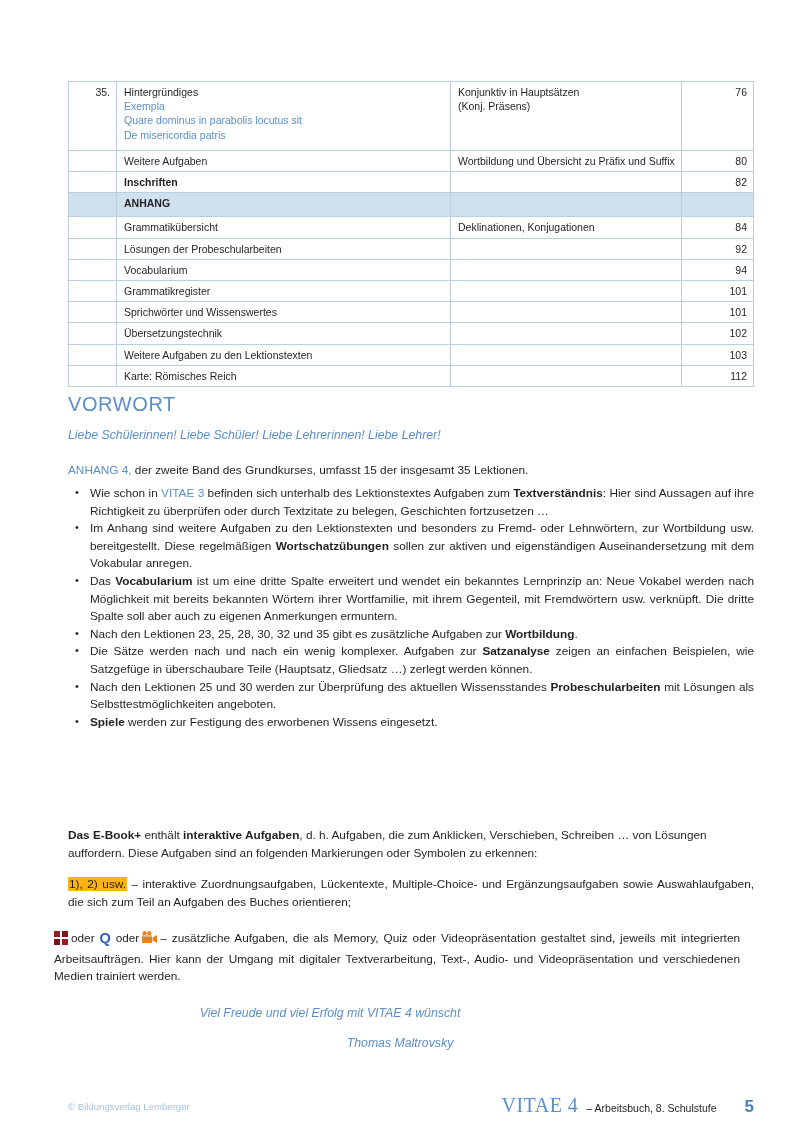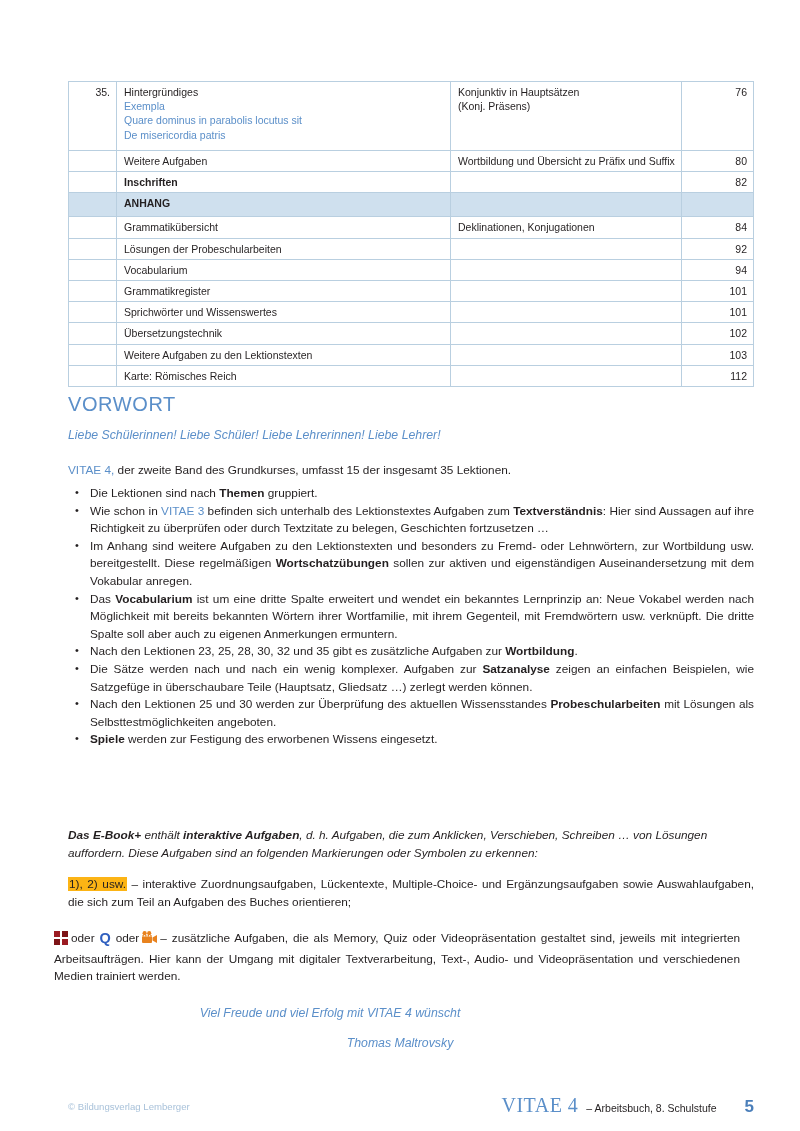--- a/index.html
+++ b/index.html
@@ -58,21 +58,21 @@
   }
   b{font-weight:bold;}
   .boxed{
     border:1px solid #c39ac0;padding:0 2px;
   }
   .hl{background:#fcb415;padding:0 1px;}
 
   
   .ebook{
     position:absolute;left:68px;top:827px;width:686px;
-    font-size:11.8px;line-height:17.6px;color:#231f20;font-style:italic;
+    font-size:11.8px;line-height:17.6px;color:#231f20;
   }
   .p-mark{
     position:absolute;left:68px;top:876px;width:686px;
     font-size:11.8px;line-height:17.6px;color:#231f20;text-align:justify;
   }
   .p-icons{
     position:absolute;left:54px;top:918px;width:686px;
     font-size:11.8px;line-height:17.6px;color:#231f20;text-align:justify;margin-top:12px;
   }
   .ic-memory{
@@ -209,27 +209,24 @@
         </tr>
       </tbody>
     </table>
   </div>
 
   <div class="vorwort-h">VORWORT</div>
 
   <div class="salut">Liebe Schülerinnen! Liebe Schüler! Liebe Lehrerinnen! Liebe Lehrer!</div>
 
   <div class="intro">
-    <span class="blue">VITAE 4,</span><span> der zweite Band des Grundkurses, umfasst 15 der insgesamt 35 Lektionen.</span>
+    <span class="blue">ANHANG 4,</span><span> der zweite Band des Grundkurses, umfasst 15 der insgesamt 35 Lektionen.</span>
   </div>
 
   <ul class="bullets">
-    <li>
-      <span>Die Lektionen sind nach </span><b>Themen</b><span> gruppiert.</span>
-    </li>
     <li>
       <span>Wie schon in </span><span class="blue">VITAE 3</span><span> befinden sich unterhalb des Lektionstextes Aufgaben zum </span><b>Textverständnis</b><span>: Hier sind Aussagen auf ihre Richtigkeit zu überprüfen oder durch Textzitate zu belegen, Geschichten fortzusetzen …</span>
     </li>
     <li>
       <span>Im Anhang sind weitere Aufgaben zu den Lektionstexten und besonders zu Fremd- oder Lehnwörtern, zur Wortbildung usw. bereitgestellt. Diese regelmäßigen </span><b>Wortschatzübungen</b><span> sollen zur aktiven und eigenständigen Auseinandersetzung mit dem Vokabular anregen.</span>
     </li>
     <li>
       <span>Das </span><b>Vocabularium</b><span> ist um eine dritte Spalte erweitert und wendet ein bekanntes Lernprinzip an: Neue Vokabel werden nach Möglichkeit mit bereits bekannten Wörtern ihrer Wortfamilie, mit ihrem Gegenteil, mit Fremdwörtern usw. verknüpft. Die dritte Spalte soll aber auch zu eigenen Anmerkungen ermuntern.</span>
     </li>
     <li>

